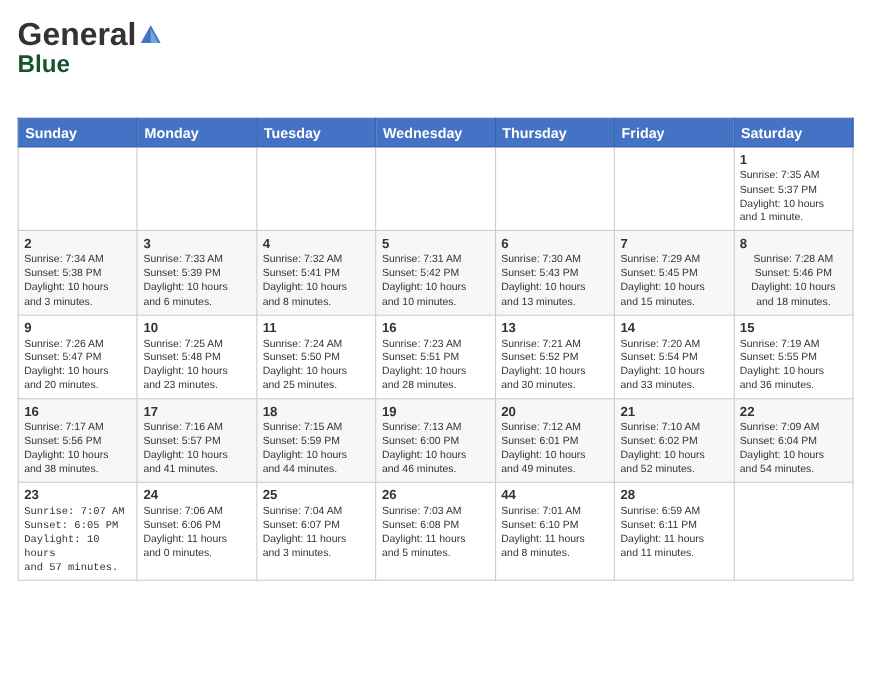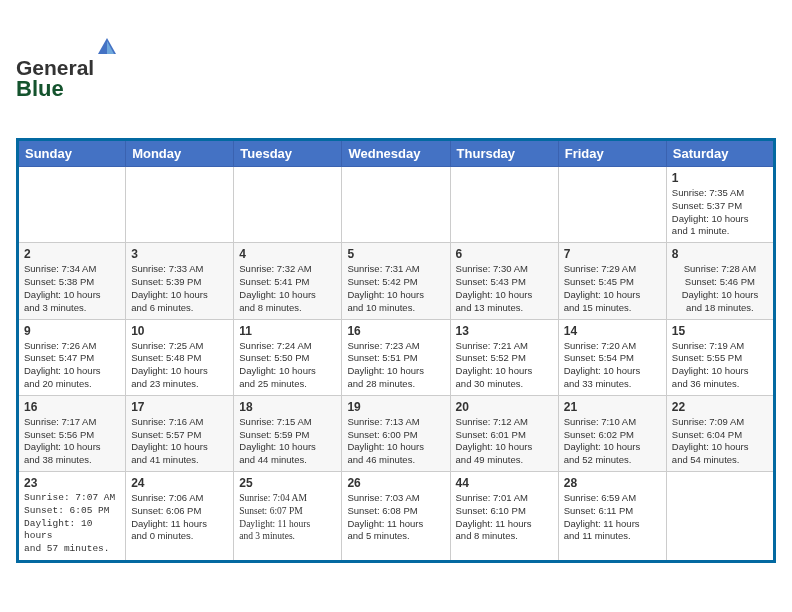--- a/index.html
+++ b/index.html
@@ -30,21 +30,21 @@
       color: #333;
       line-height: 1.1;
     }
     .location {
       font-size: 15px;
       color: #555;
     }
     .calendar {
       width: 100%;
       border-collapse: collapse;
-      border: 3px solid #0369a1;
+      border: 1px solid #0369a1;
       margin-top: 36px;
     }
     .calendar th {
       background-color: #4472c4;
       color: #fff;
       font-size: 13px;
       font-weight: bold;
       padding: 5px 6px;
       text-align: left;
       border: 1px solid #3a62b0;
@@ -75,21 +75,21 @@
     }
     .row-stripe-1 td { background: #fff; }
     .row-stripe-2 td { background: #f0f0f0; }
   </style>
 </head>
 <body>
 
 <div class="header">
   <div class="logo">
     <div style="display:flex;align-items:center;">
-      <span style="font-size:21px;font-weight:bold;color:#333;margin-top:40px;">General</span>
+      <span style="font-size:29px;font-weight:bold;color:#333;">General</span>
       <svg width="22" height="22" viewBox="0 0 22 22" style="margin-left:2px;margin-top:-2px;">
         <polygon points="11,2 20,18 2,18" fill="#4472c4"></polygon>
         <polygon points="11,5 18,18 11,18" fill="#6fa8dc"></polygon>
       </svg>
     </div>
     <span style="font-size:22px;font-weight:bold;color:#14532d;margin-top:-4px;">Blue</span>
   </div>
   <div class="title-block">
     <div class="month-title"></div>
     <div class="location"></div>
@@ -287,21 +287,21 @@
         </td>
         <td>
           <span class="day-number">24</span>
           <div class="day-info" style="white-space: pre-line;">Sunrise: 7:06 AM
 Sunset: 6:06 PM
 Daylight: 11 hours
 and 0 minutes.</div>
         </td>
         <td>
           <span class="day-number">25</span>
-          <div class="day-info" style="white-space: pre-line; font-family: Liberation Serif, serif;">Sunrise: 7:04 AM
+          <div class="day-info" style="white-space: pre-line;">Sunrise: 7:04 AM
 Sunset: 6:07 PM
 Daylight: 11 hours
 and 3 minutes.</div>
         </td>
         <td>
           <span class="day-number">26</span>
           <div class="day-info" style="white-space: pre-line;">Sunrise: 7:03 AM
 Sunset: 6:08 PM
 Daylight: 11 hours
 and 5 minutes.</div>

